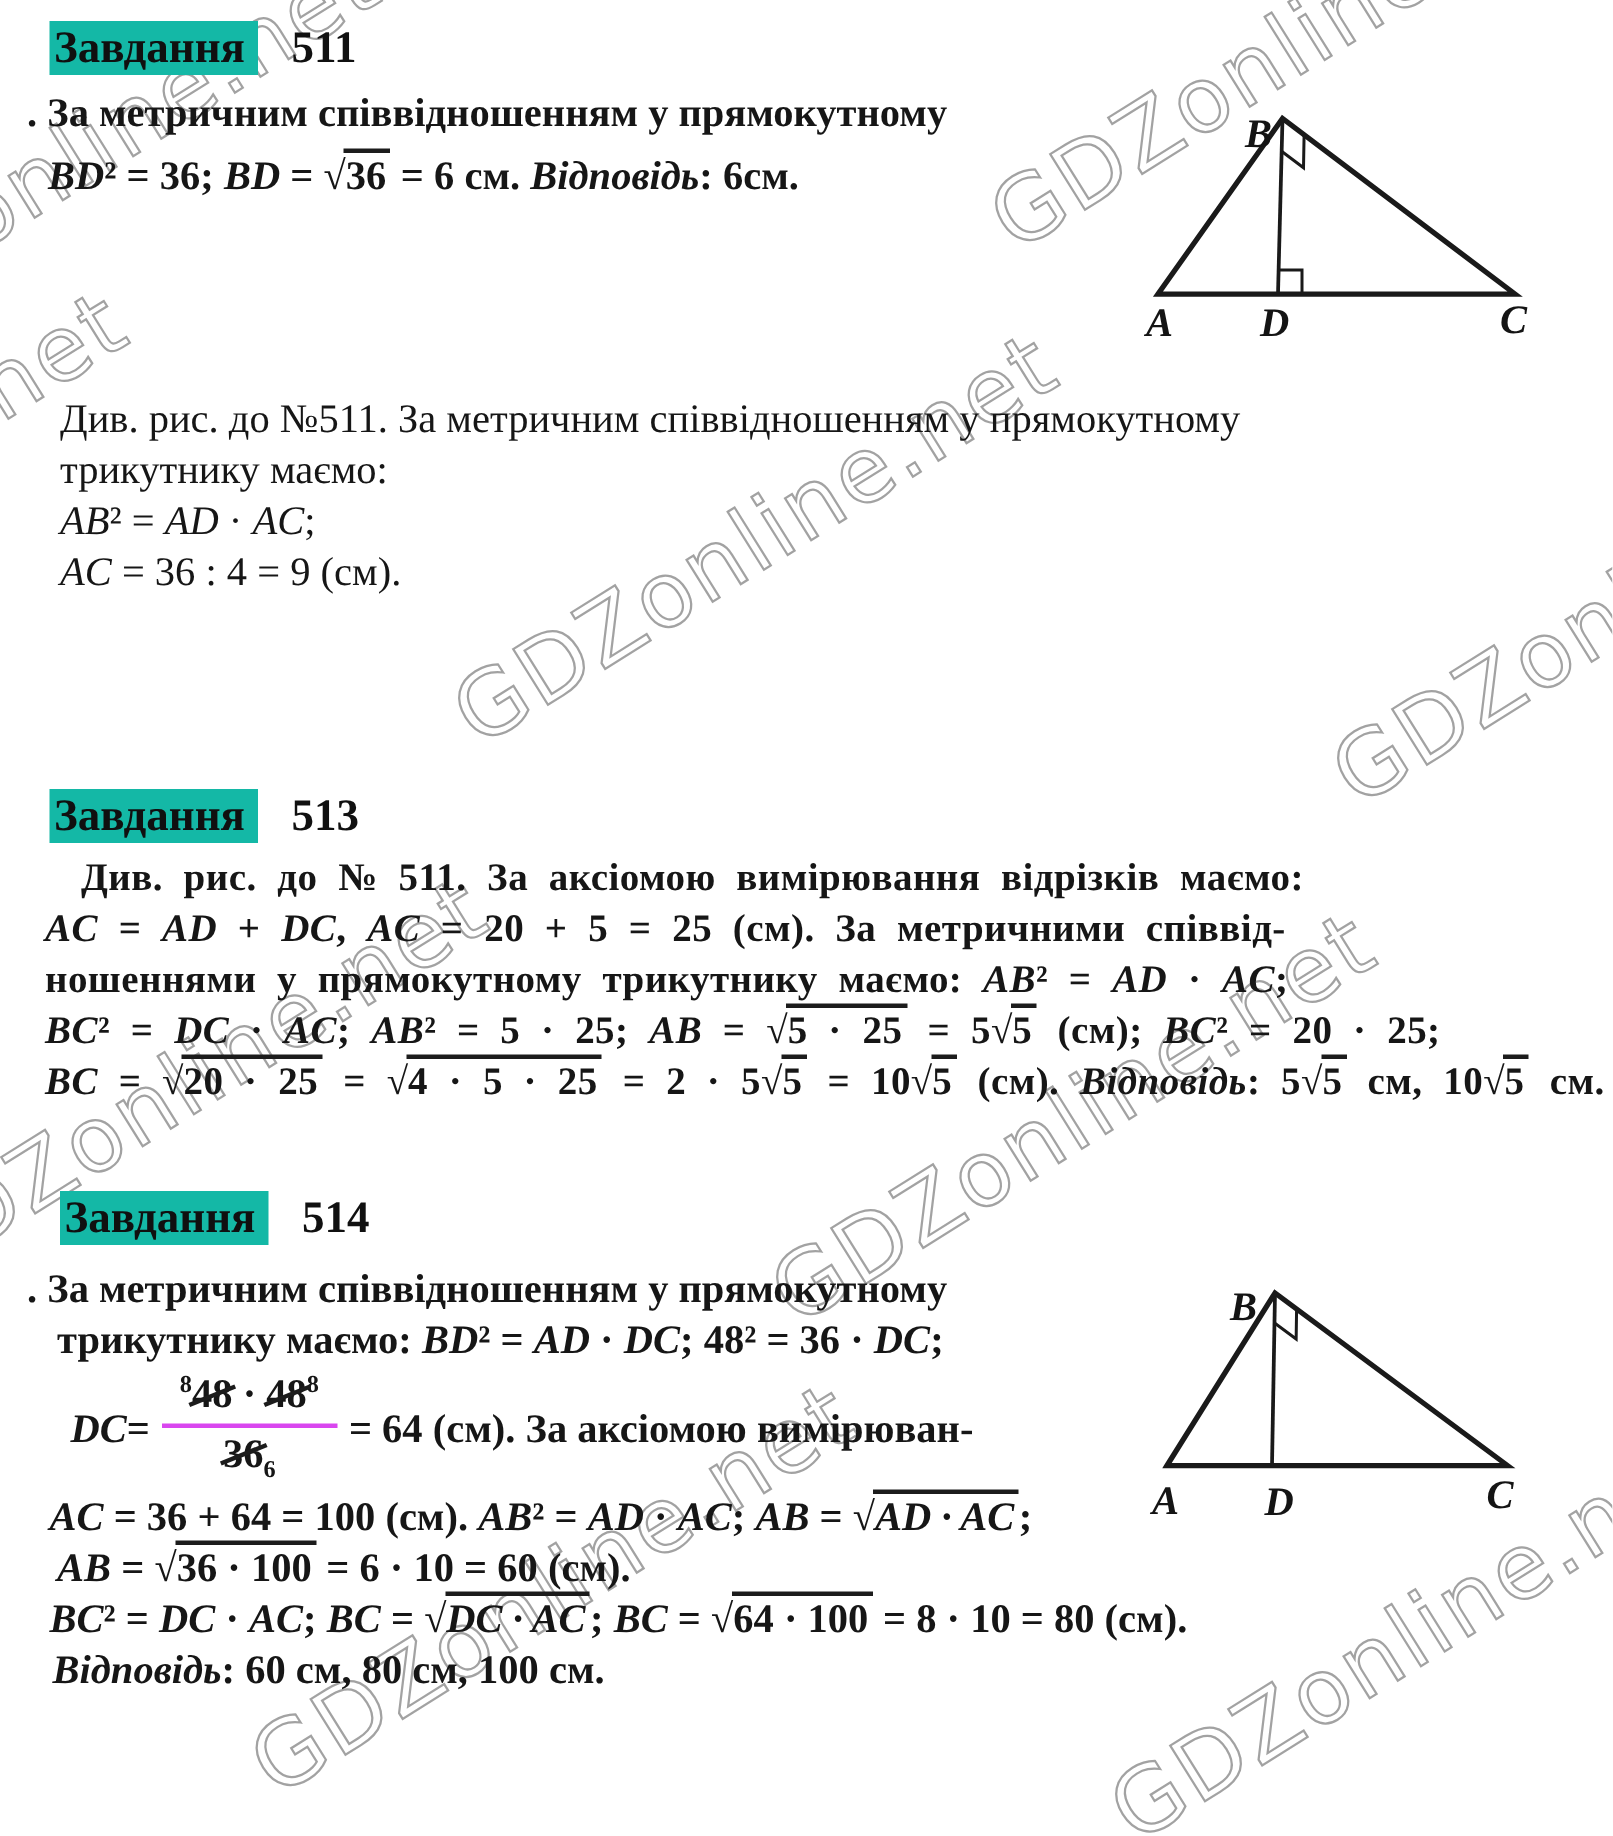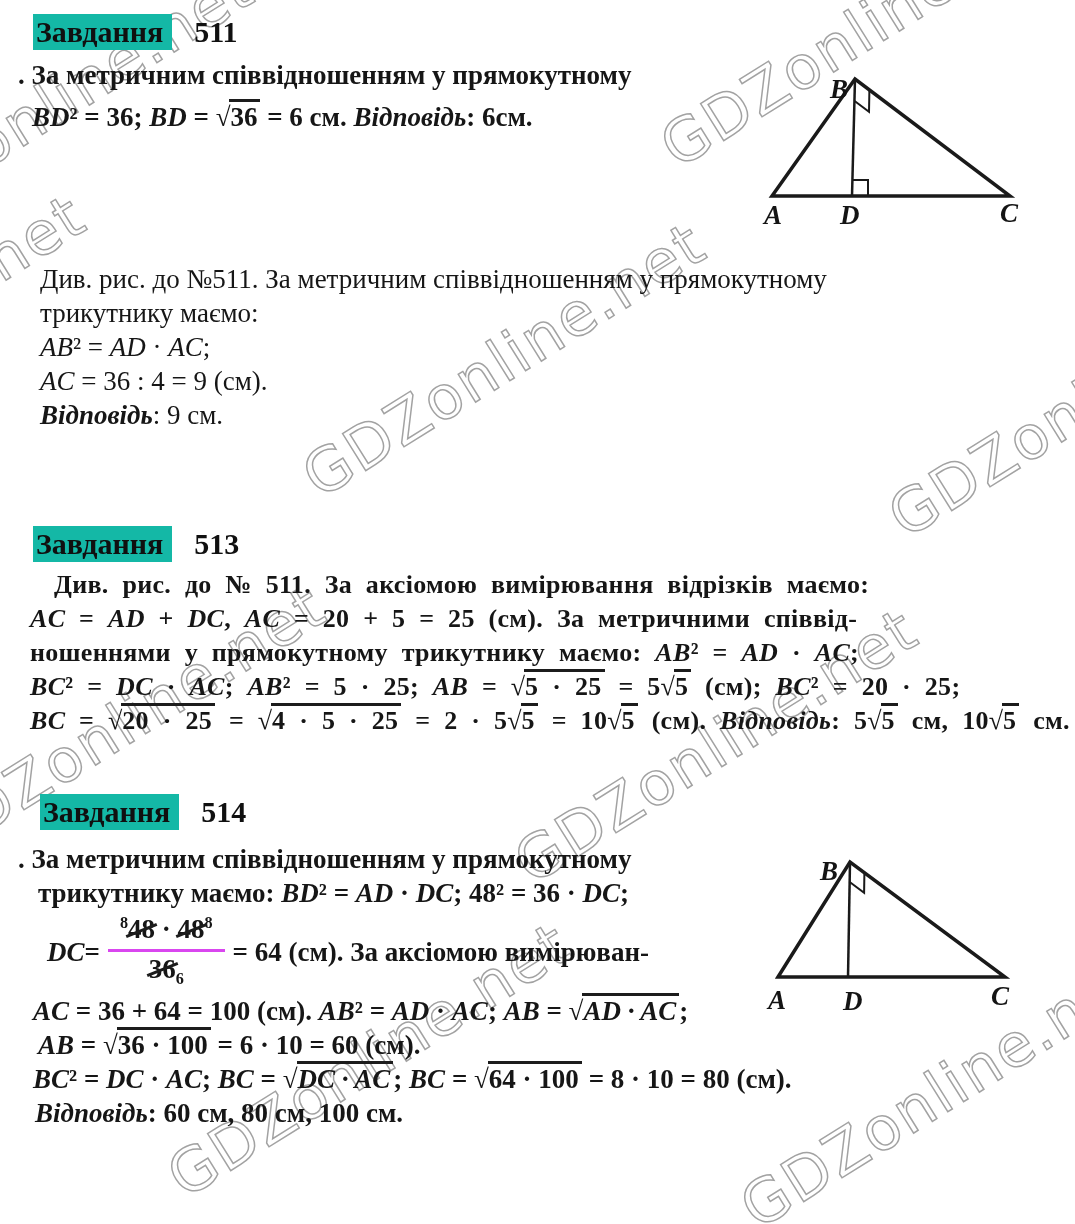--- a/index.html
+++ b/index.html
@@ -105,21 +105,20 @@
       <text x="88" y="188">D</text>
       <text x="248" y="186">C</text>
     </svg>
   </div>
 
   <div class="task-lines t512">
       <div class="line"><span class="pl">Див. рис. до №511. За метричним співвідношенням у прямокутному</span></div>
       <div class="line"><span class="pl">трикутнику маємо:</span></div>
       <div class="line"><span class="it">AB</span><span class="pl">² = </span><span class="it">AD</span><span class="pl"> · </span><span class="it">AC</span><span class="pl">;</span></div>
       <div class="line"><span class="it">AC</span><span class="pl"> = 36 : 4 = 9 (см).</span></div>
-      <div class="line"><span class="bi">Відповідь</span><span class="pl">: 9 см.</span></div>
     </div>
 
   <div class="task-label l513">
     <span class="hl">Завдання</span><span class="tnum">513</span>
   </div>
   <div class="task-lines t513">
       <div class="line" style="padding-left: 24px;"><span class="pl">Див. рис. до № 511. За аксіомою вимірювання відрізків маємо:</span></div>
       <div class="line"><span class="it">AC</span><span class="pl"> = </span><span class="it">AD</span><span class="pl"> + </span><span class="it">DC</span><span class="pl">, </span><span class="it">AC</span><span class="pl"> = 20 + 5 = 25 (см). За метричними співвід-</span></div>
       <div class="line"><span class="pl">ношеннями у прямокутному трикутнику маємо: </span><span class="it">AB</span><span class="pl">² = </span><span class="it">AD</span><span class="pl"> · </span><span class="it">AC</span><span class="pl">;</span></div>
       <div class="line"><span class="it">BC</span><span class="pl">² = </span><span class="it">DC</span><span class="pl"> · </span><span class="it">AC</span><span class="pl">; </span><span class="it">AB</span><span class="pl">² = 5 · 25;  </span><span class="it">AB</span><span class="pl"> = </span><span class="sqrt"><span class="sign">√</span><span class="rad">5 · 25</span></span><span class="pl"> = 5</span><span class="sqrt"><span class="sign">√</span><span class="rad">5</span></span><span class="pl">  (см); </span><span class="it">BC</span><span class="pl">² = 20 · 25;</span></div>

